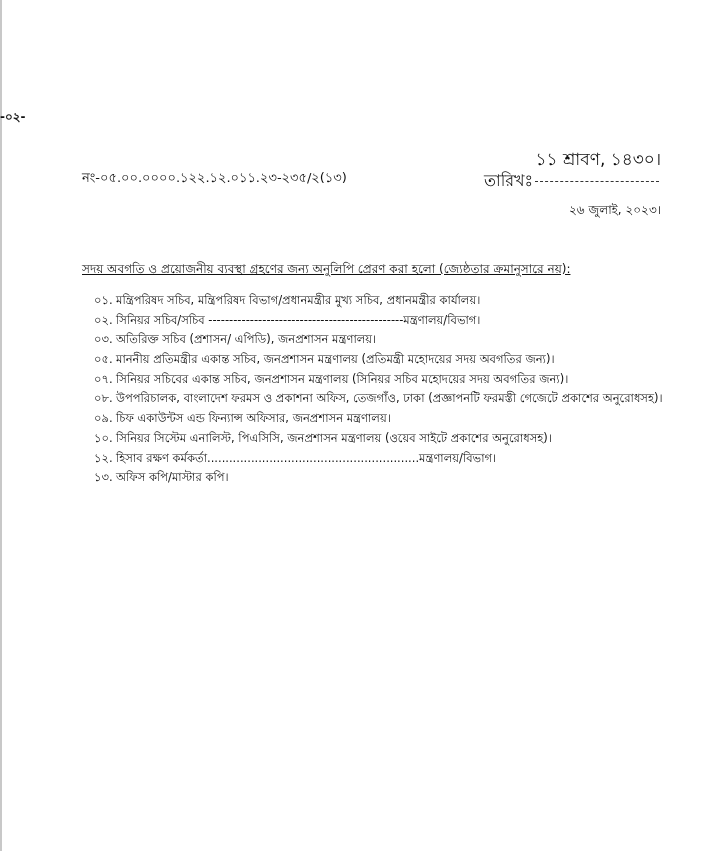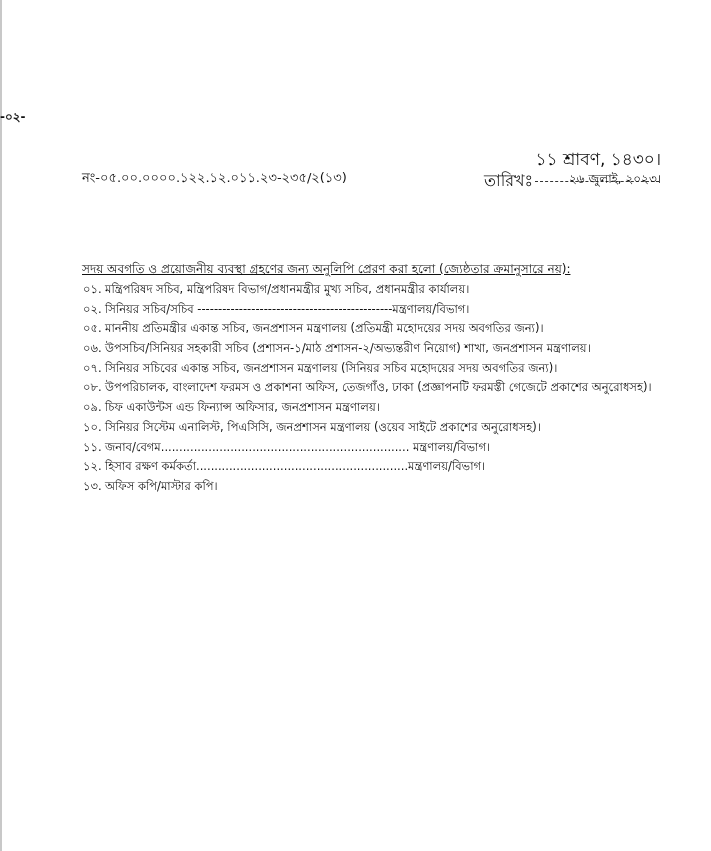--- a/index.html
+++ b/index.html
@@ -6,23 +6,23 @@
   body {
     width: 711px; height: 851px; background: #ffffff; position: relative; overflow: hidden;
     font-family: "DejaVu Sans", "Liberation Sans", sans-serif; color: #111;
   }
   .left-edge { position: absolute; left: 0; top: 0; width: 2px; height: 851px; background: #c8c8c8; }
   .page-num { position: absolute; top: 108px; left: 0; width: 711px; font-size: 12px; font-weight: bold; }
   .bn-date { position: absolute; right: 50px; top: 146px; font-size: 17px; text-align: right; }
   .memo-no { position: absolute; left: 82px; top: 168px; font-size: 13px; }
   .date-label { position: absolute; left: 484px; top: 168px; font-size: 16px; }
   .date-line { display: inline-block; width: 124px; border-bottom: 1px dashed #333; margin-left: 2px; vertical-align: middle; }
-  .en-date { position: absolute; right: 50px; top: 170px; font-size: 12px; }
+  .en-date { position: absolute; right: 50px; top: 201px; font-size: 12px; }
   .heading { position: absolute; left: 82px; top: 260px; font-size: 12px; font-weight: normal; text-decoration: underline; white-space: nowrap; }
-  .list { position: absolute; left: 82px; top: 279px; margin: 1px; padding: 0; list-style: none; }
+  .list { position: absolute; left: 82px; top: 279px; margin: 12px; padding: 0; list-style: none; }
   .list li { font-size: 11.5px; height: 19.7px; line-height: 19.7px; white-space: nowrap; }
   .num { display: inline-block; width: 22px; }
 </style>
 </head>
 <body>
 
 <div class="left-edge"></div>
 
 <div class="page-num">-০২-</div>
 
@@ -34,22 +34,21 @@
   <span>তারিখঃ</span><span class="date-line"></span>
 </div>
 
 <div class="en-date">২৬ জুলাই, ২০২৩।</div>
 
 <div class="heading">সদয় অবগতি ও প্রয়োজনীয় ব্যবস্থা গ্রহণের জন্য অনুলিপি প্রেরণ করা হলো (জ্যেষ্ঠতার ক্রমানুসারে নয়):</div>
 
 <ul class="list">
   <li><span class="num">০১.</span><span>মন্ত্রিপরিষদ সচিব, মন্ত্রিপরিষদ বিভাগ/প্রধানমন্ত্রীর মুখ্য সচিব, প্রধানমন্ত্রীর কার্যালয়।</span></li>
   <li><span class="num">০২.</span><span>সিনিয়র সচিব/সচিব -----------------------------------------------মন্ত্রণালয়/বিভাগ।</span></li>
+  <li><span class="num">০৩.</span><span>অতিরিক্ত সচিব (প্রশাসন/ এপিডি), জনপ্রশাসন মন্ত্রণালয়।</span></li>
   <li><span class="num">০৫.</span><span>মাননীয় প্রতিমন্ত্রীর একান্ত সচিব, জনপ্রশাসন মন্ত্রণালয় (প্রতিমন্ত্রী মহোদয়ের সদয় অবগতির জন্য)।</span></li>
-  <li><span class="num">০৬.</span><span>উপসচিব/সিনিয়র সহকারী সচিব (প্রশাসন-১/মাঠ প্রশাসন-২/অভ্যন্তরীণ নিয়োগ) শাখা, জনপ্রশাসন মন্ত্রণালয়।</span></li>
   <li><span class="num">০৭.</span><span>সিনিয়র সচিবের একান্ত সচিব, জনপ্রশাসন মন্ত্রণালয় (সিনিয়র সচিব মহোদয়ের সদয় অবগতির জন্য)।</span></li>
   <li><span class="num">০৮.</span><span>উপপরিচালক, বাংলাদেশ ফরমস ও প্রকাশনা অফিস, তেজগাঁও, ঢাকা (প্রজ্ঞাপনটি ফরমস্তী গেজেটে প্রকাশের অনুরোধসহ)।</span></li>
   <li><span class="num">০৯.</span><span>চিফ একাউন্টস এন্ড ফিন্যান্স অফিসার, জনপ্রশাসন মন্ত্রণালয়।</span></li>
   <li><span class="num">১০.</span><span>সিনিয়র সিস্টেম এনালিস্ট, পিএসিসি, জনপ্রশাসন মন্ত্রণালয় (ওয়েব সাইটে প্রকাশের অনুরোধসহ)।</span></li>
-  <li><span class="num">১১.</span><span>জনাব/বেগম.................................................................... মন্ত্রণালয়/বিভাগ।</span></li>
   <li><span class="num">১২.</span><span>হিসাব রক্ষণ কর্মকর্তা..........................................................মন্ত্রণালয়/বিভাগ।</span></li>
   <li><span class="num">১৩.</span><span>অফিস কপি/মাস্টার কপি।</span></li>
 </ul>
 
 </body></html>

